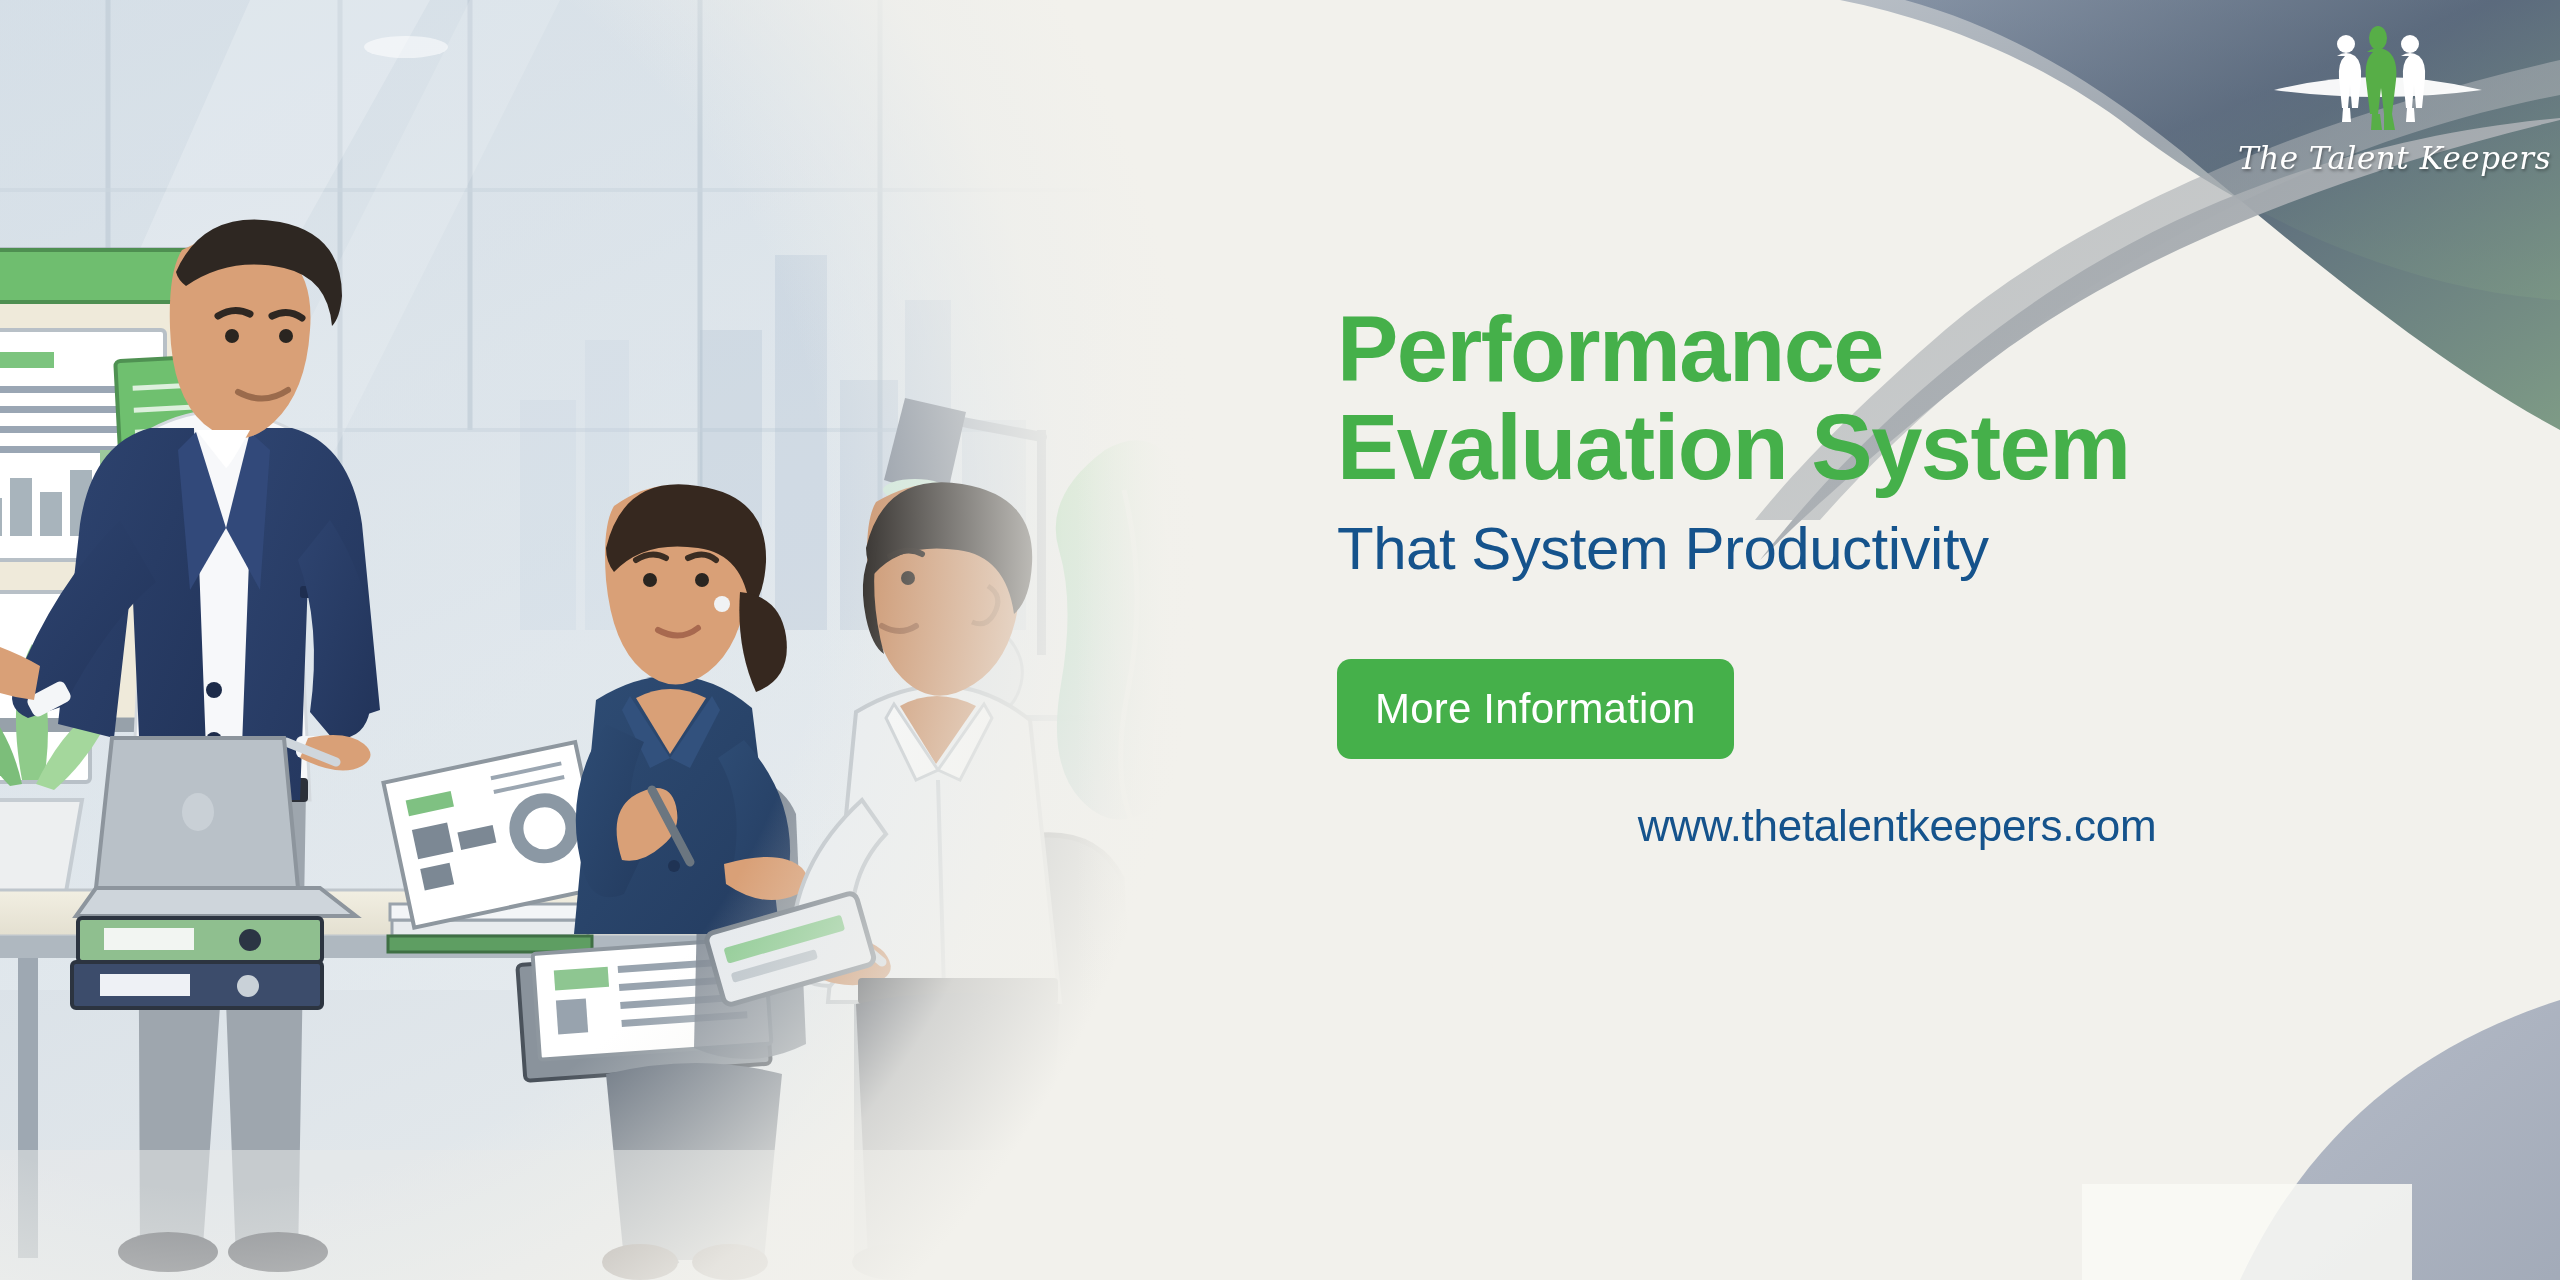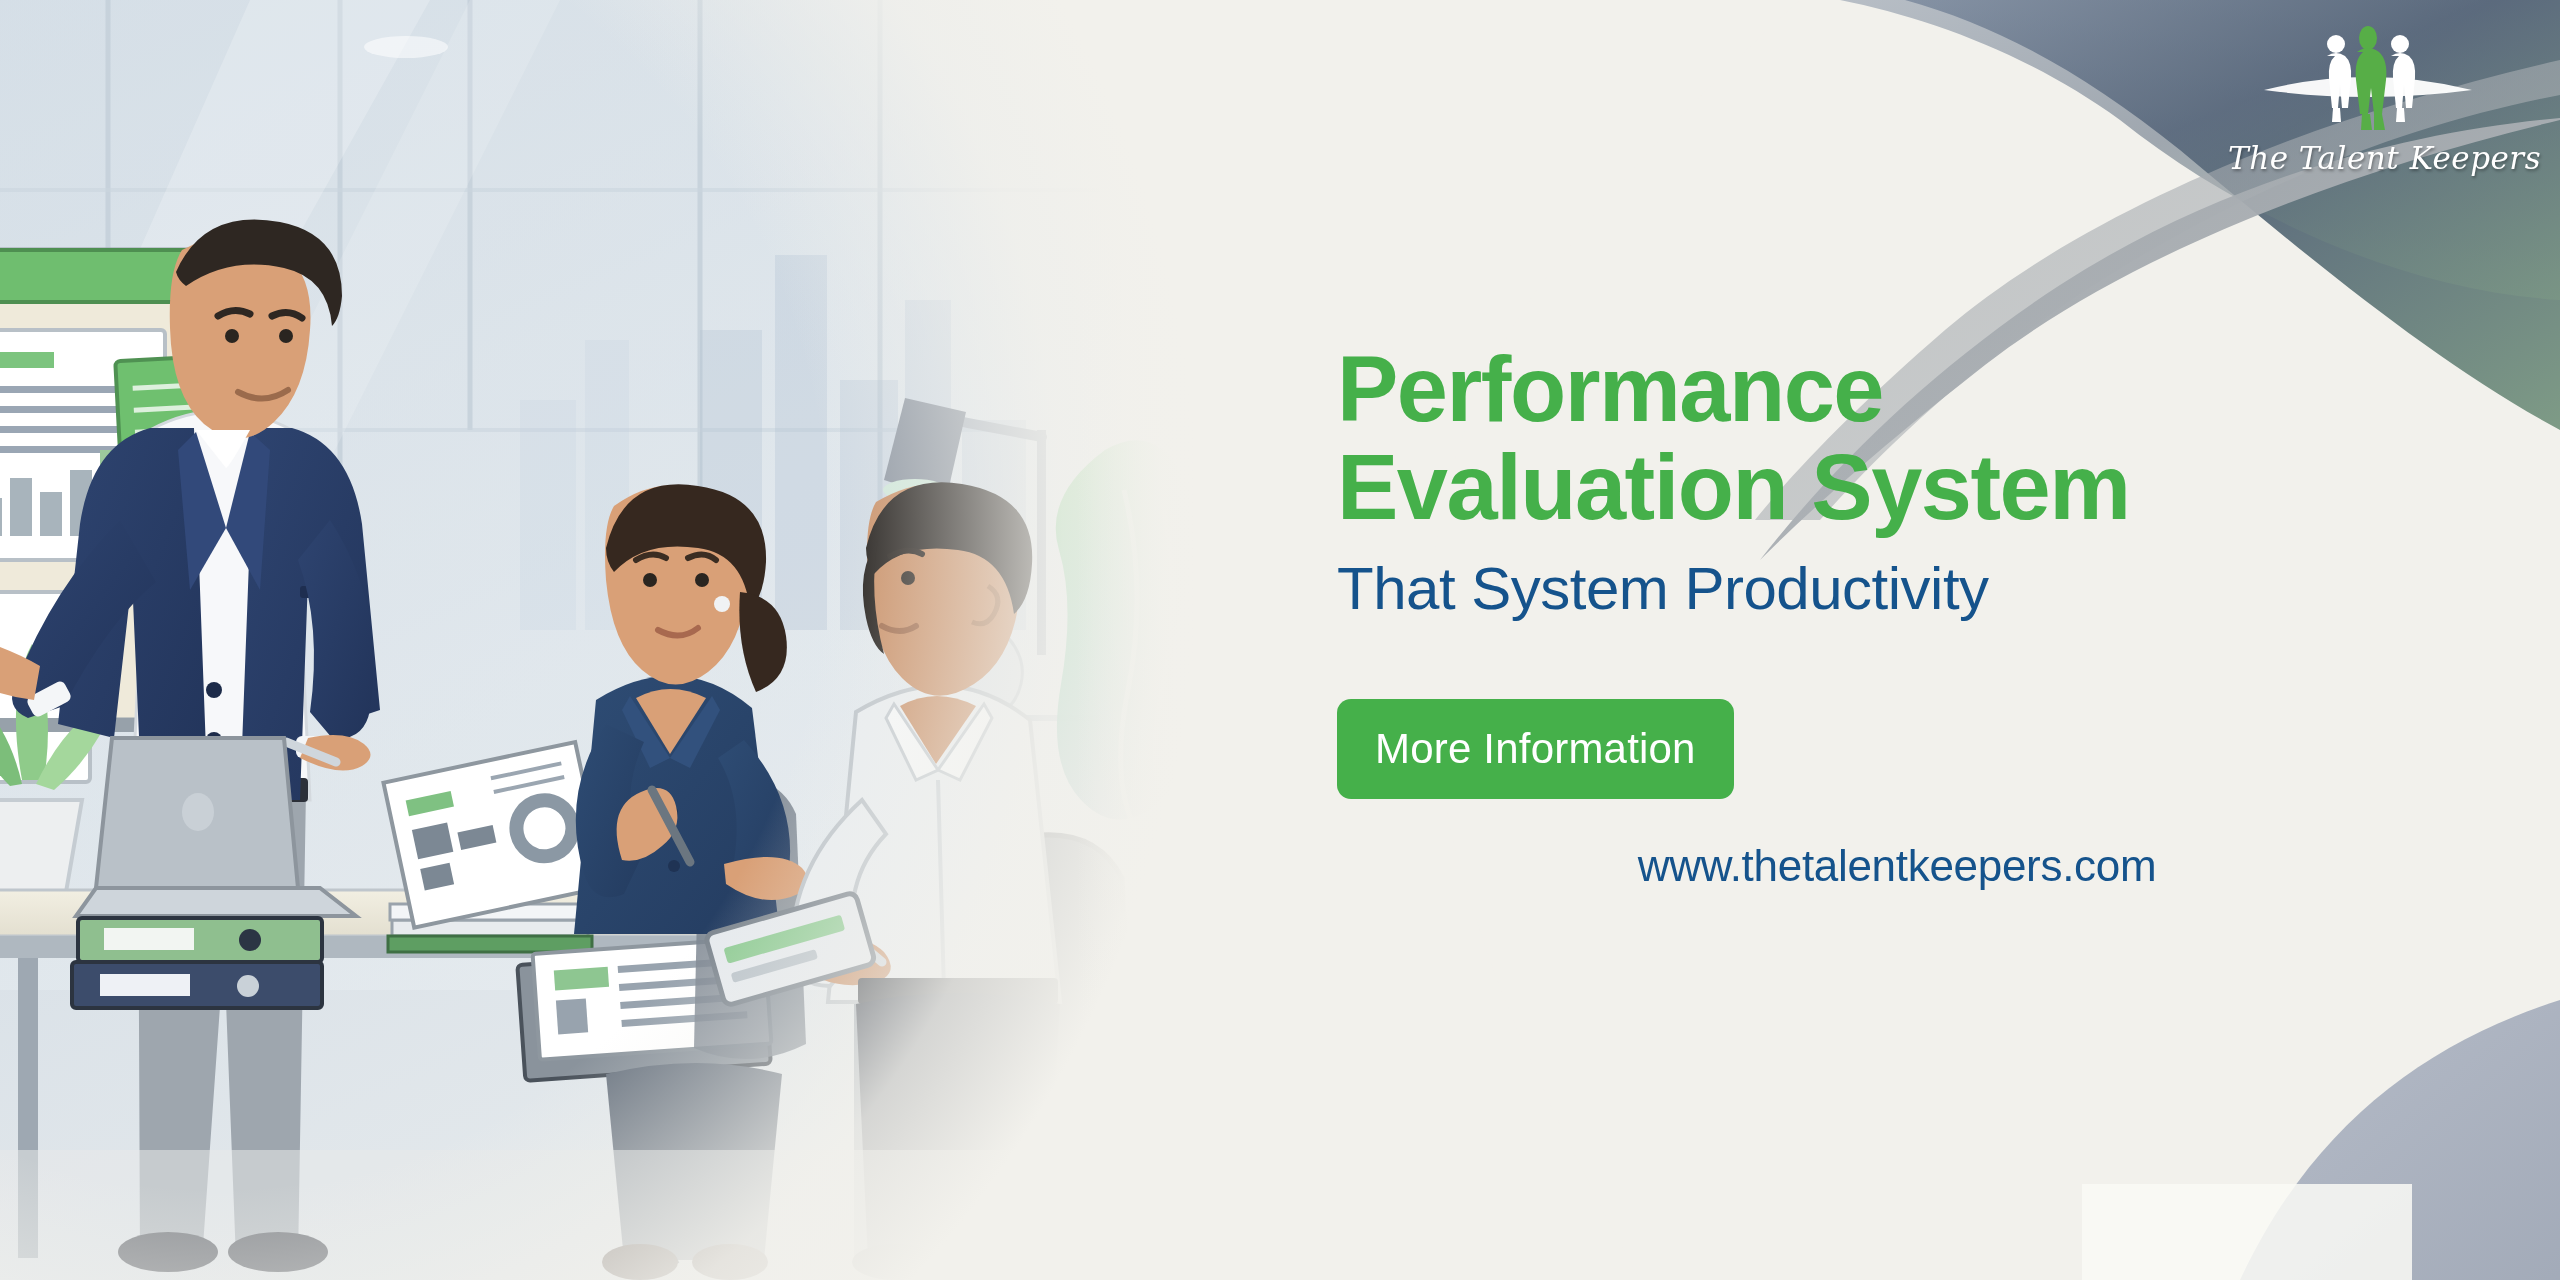--- a/index.html
+++ b/index.html
@@ -31,21 +31,20 @@
     line-height:1.0;
     margin-bottom:26px;
   }
   .headline {
     font-size:92px;
     font-weight:700;
     color:#45B04A;
     line-height:1.07;
     letter-spacing:-1.5px;
     margin-bottom:22px;
-    margin-top:40px;
   }
   .headline .hl-line { display:block; }
   .subhead {
     font-size:60px;
     font-weight:400;
     color:#15538C;
     letter-spacing:-0.5px;
     line-height:1.0;
     margin-bottom:80px;
   }
@@ -66,21 +65,21 @@
     margin-top:42px;
     font-size:44px;
     color:#15538C;
     letter-spacing:-0.3px;
     text-align:center;
   }
 
   
   .logo {
     position:absolute;
-    right:52px; top:18px;
+    right:42px; top:18px;
     width:280px; height:190px;
     text-align:left;
   }
   .logo-mark { width:260px; height:120px; margin:0 auto; display:block; }
   .logo-text {
     margin-top:2px;
     font-family:"DejaVu Serif", serif;
     font-style:italic;
     font-size:31px;
     color:#FFFFFF;

